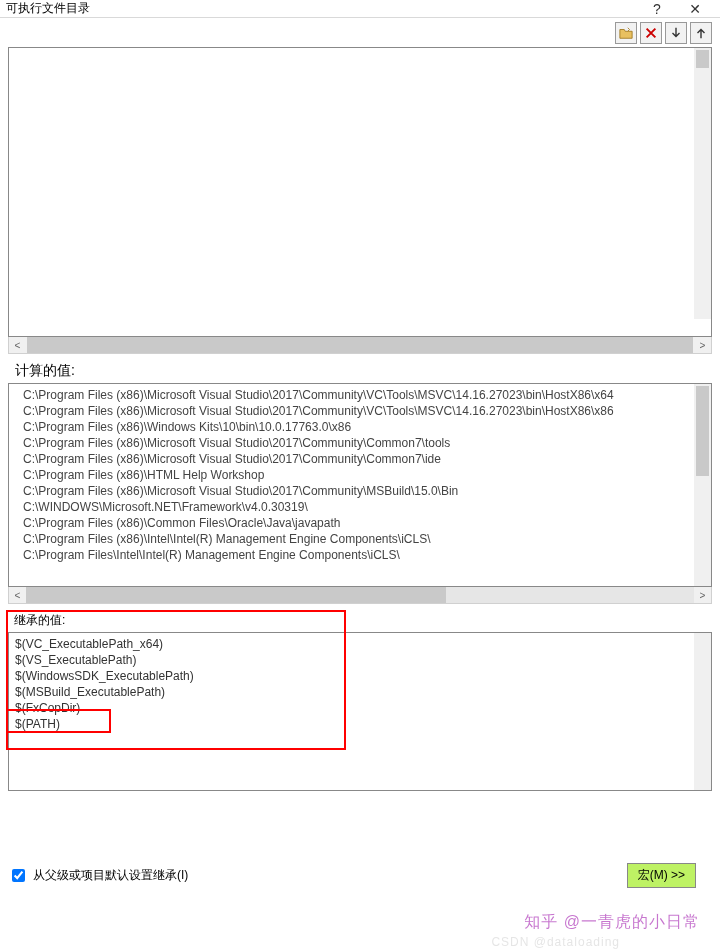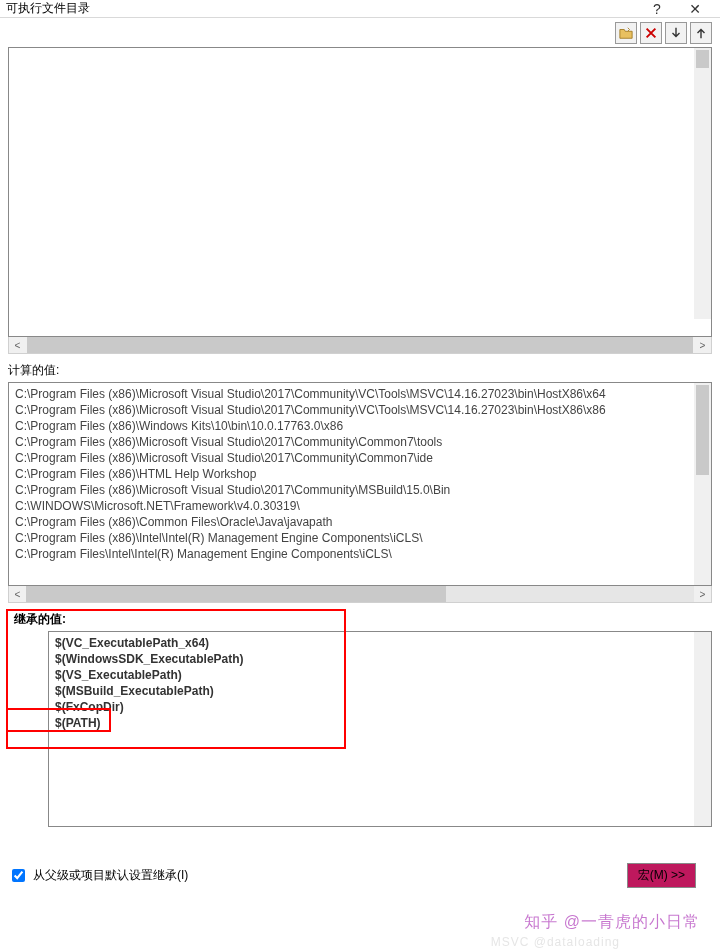--- a/index.html
+++ b/index.html
@@ -58,26 +58,26 @@
   .box1 .sb-thumb-v {
     position:absolute; top:2px; right:2px; width:13px; height:18px;
     background:#c9c9c9; border-radius:0;
   }
   .hscroll {
     height: 17px; display:flex; align-items:center;
     background:#f0f0f0; border:1px solid #d0d0d0; border-top:none;
   }
   .hscroll .arrow { width:17px; text-align:center; color:#666; font-size:10px;}
   .hscroll .track { flex:1; height:100%; background:#c9c9c9; margin:0 1px;}
-  .section-label { font-size:12px; margin:8px 0 3px 0; }
+  .section-label { font-size:14px; margin:8px 0 3px 7px; }
   .box2 {
     height: 204px;
     border: 1px solid #888;
     background:#fff;
-    padding:3px 6px;
+    padding:3px 14px;
     line-height: 16px;
     color:#444;
     position:relative;
     overflow:hidden;
   }
   .box2 .line { white-space:nowrap; }
   .box2 .sb-track-v {
     position: absolute; right:0; top:0; bottom:0; width:17px;
     background:#f0f0f0;
   }
@@ -90,31 +90,29 @@
     background:#f0f0f0; border:1px solid #d0d0d0; border-top:none;
     margin-bottom: 4px;
   }
   .hscroll2 .arrow { width:17px; text-align:center; color:#666; font-size:10px;}
   .hscroll2 .track { flex:1; height:100%; background:#e6e6e6;}
   .hscroll2 .thumb { height:100%; width:420px; background:#c9c9c9;}
   
   .redbox-outer {
     position: relative;
     margin-top: 4px;
-    font-weight: bold;
   }
   .section-label-inherit { margin:0 0 3px 6px; font-size:12px;}
   .box3 {
     border:1px solid #888;
     background:#fff;
     padding:3px 6px;
-    height: 196px;
+    height: 159px;
     line-height:16px; color:#333;
     position:relative;
-    margin-left:40px;
   }
   .box3 .sb-track-v {
     position: absolute; right:0; top:0; bottom:0; width:17px;
     background:#f0f0f0;
   }
   .red-rect1 {
     position:absolute;
     left: -2px; top: -2px;
     width: 340px; height: 140px;
     border: 2px solid #f00;
@@ -130,21 +128,21 @@
   .footer {
     display:flex; align-items:center;
     padding: 6px 16px 0 0;
     margin-top: auto;
   }
   .chk { display:flex; align-items:center; gap:5px;}
   .chk input { width:13px; height:13px;}
   .macro-btn {
     margin-left:auto;
     padding: 3px 10px;
-    border:1px solid #888; background:#be185d;
+    border:1px solid #888; background:#bef264;
     font-size:12px;
   }
   .watermark {
     position:absolute; right:20px; bottom:18px;
     color:#a21caf; font-size:16px; letter-spacing:1px;
     font-weight:400;
     opacity:0.6;
   }
   .watermark2 {
     position:absolute; right:100px; bottom:2px;
@@ -219,35 +217,35 @@
     <div class="track">
         <div class="thumb"></div>
       </div>
     <div class="arrow">&gt;</div>
   </div>
 
   <div class="redbox-outer">
     <div class="section-label-inherit">继承的值:</div>
     <div class="box3">
       <div class="line">$(VC_ExecutablePath_x64)</div>
+      <div class="line">$(VS_ExecutablePath)</div>
       <div class="line">$(WindowsSDK_ExecutablePath)</div>
-      <div class="line">$(VS_ExecutablePath)</div>
       <div class="line">$(MSBuild_ExecutablePath)</div>
       <div class="line">$(FxCopDir)</div>
       <div class="line">$(PATH)</div>
       <div class="sb-track-v"></div>
     </div>
     <div class="red-rect1"></div>
     <div class="red-rect2"></div>
   </div>
 
   <div class="footer">
     <label class="chk">
       <input type="checkbox" checked="" style="">
       <span>从父级或项目默认设置继承(I)</span>
     </label>
     <button class="macro-btn">宏(M) &gt;&gt;</button>
   </div>
 
 </div>
 
 <div class="watermark">知乎 @一青虎的小日常</div>
-<div class="watermark2">MSVC @dataloading</div>
+<div class="watermark2">CSDN @dataloading</div>
 
 </body></html>

